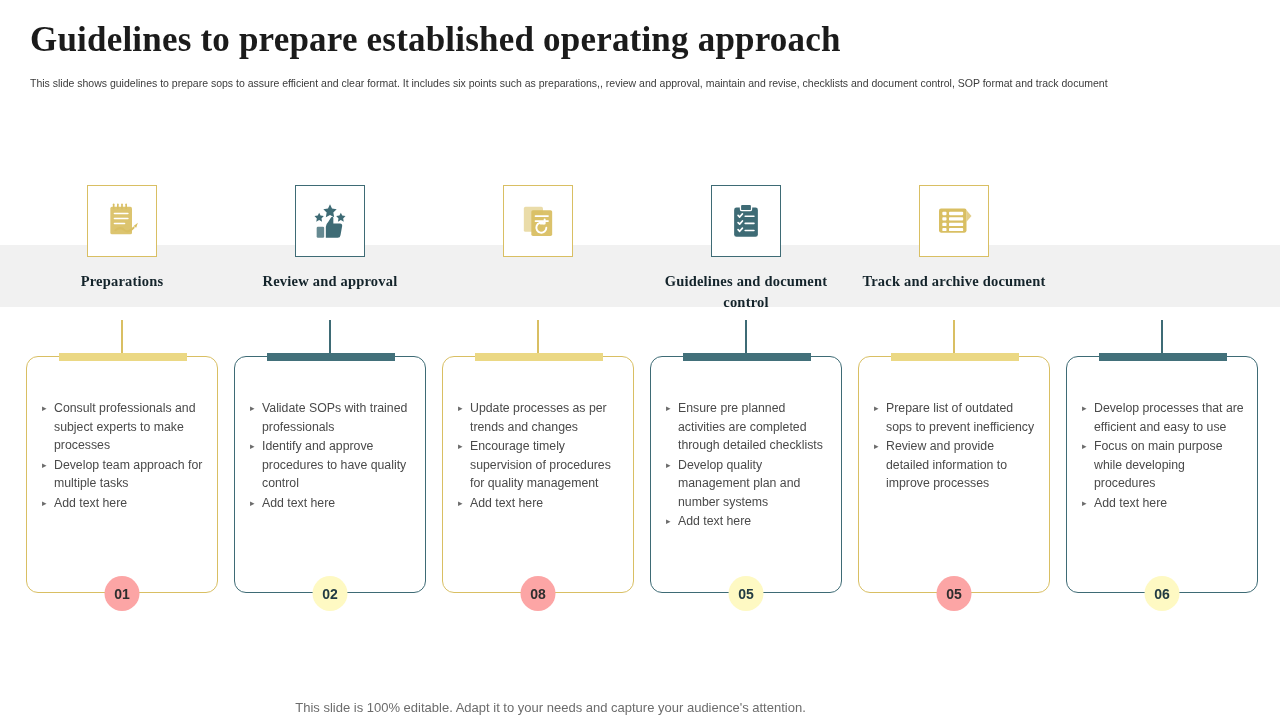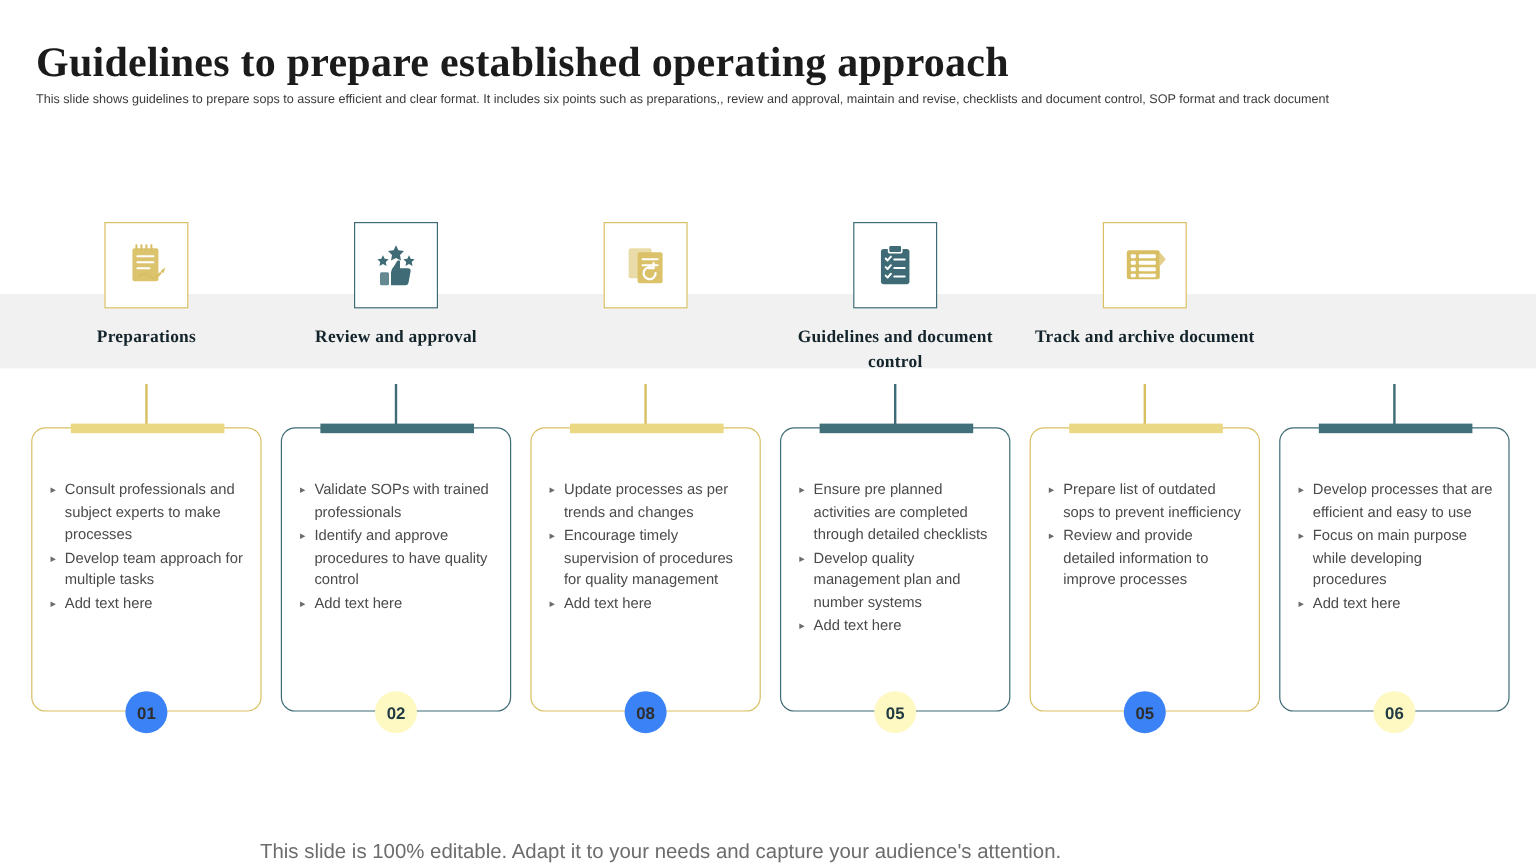--- a/index.html
+++ b/index.html
@@ -6,21 +6,21 @@
   html, body {
     width: 1280px; height: 720px;
     background: #ffffff;
     font-family: "Liberation Sans", sans-serif;
     overflow: hidden;
   }
   .slide { position: relative; width: 1280px; height: 720px; background: #fff; }
 
   
   .title {
-    position: absolute; left: 30px; top: 32px;
+    position: absolute; left: 30px; top: 20px;
     font-family: "Liberation Serif", serif;
     font-size: 35px; font-weight: 700; color: #1b1b1b;
     letter-spacing: .2px; white-space: nowrap;
   }
   .subtitle {
     position: absolute; left: 30px; top: 77px;
     font-family: "Liberation Sans", sans-serif;
     font-size: 10.5px; color: #3b3b3b; white-space: nowrap;
   }
 
@@ -83,33 +83,33 @@
   }
   .bullet-text {
     flex: 1 1 auto;
     font-family: "Liberation Sans", sans-serif;
     font-size: 12.3px; line-height: 18.5px; color: #4a4a4a;
   }
 
   .badge {
     position: absolute; left: 50%; bottom: -19px; transform: translateX(-50%);
     width: 35px; height: 35px; border-radius: 50%;
-    background: #3b82f6;
+    background: #fca5a5;
     display: flex; align-items: center; justify-content: center;
     font-family: "Liberation Sans", sans-serif;
     font-size: 14px; font-weight: 700; color: #2e2e2e;
   }
   .card.teal .badge { background: #fef9c3; color: #223b43; }
 
   
   .footer {
     position: absolute; left: 0; top: 700px; width: 1101px;
     text-align: center;
     font-family: "Liberation Sans", sans-serif;
-    font-size: 17px; color: #6c6c6c;
+    font-size: 13px; color: #6c6c6c;
   }
 
   svg { display: block; }
 </style>
 </head>
 <body>
 
 <div class="slide">
 
   <div class="title">Guidelines to prepare established operating approach</div>

